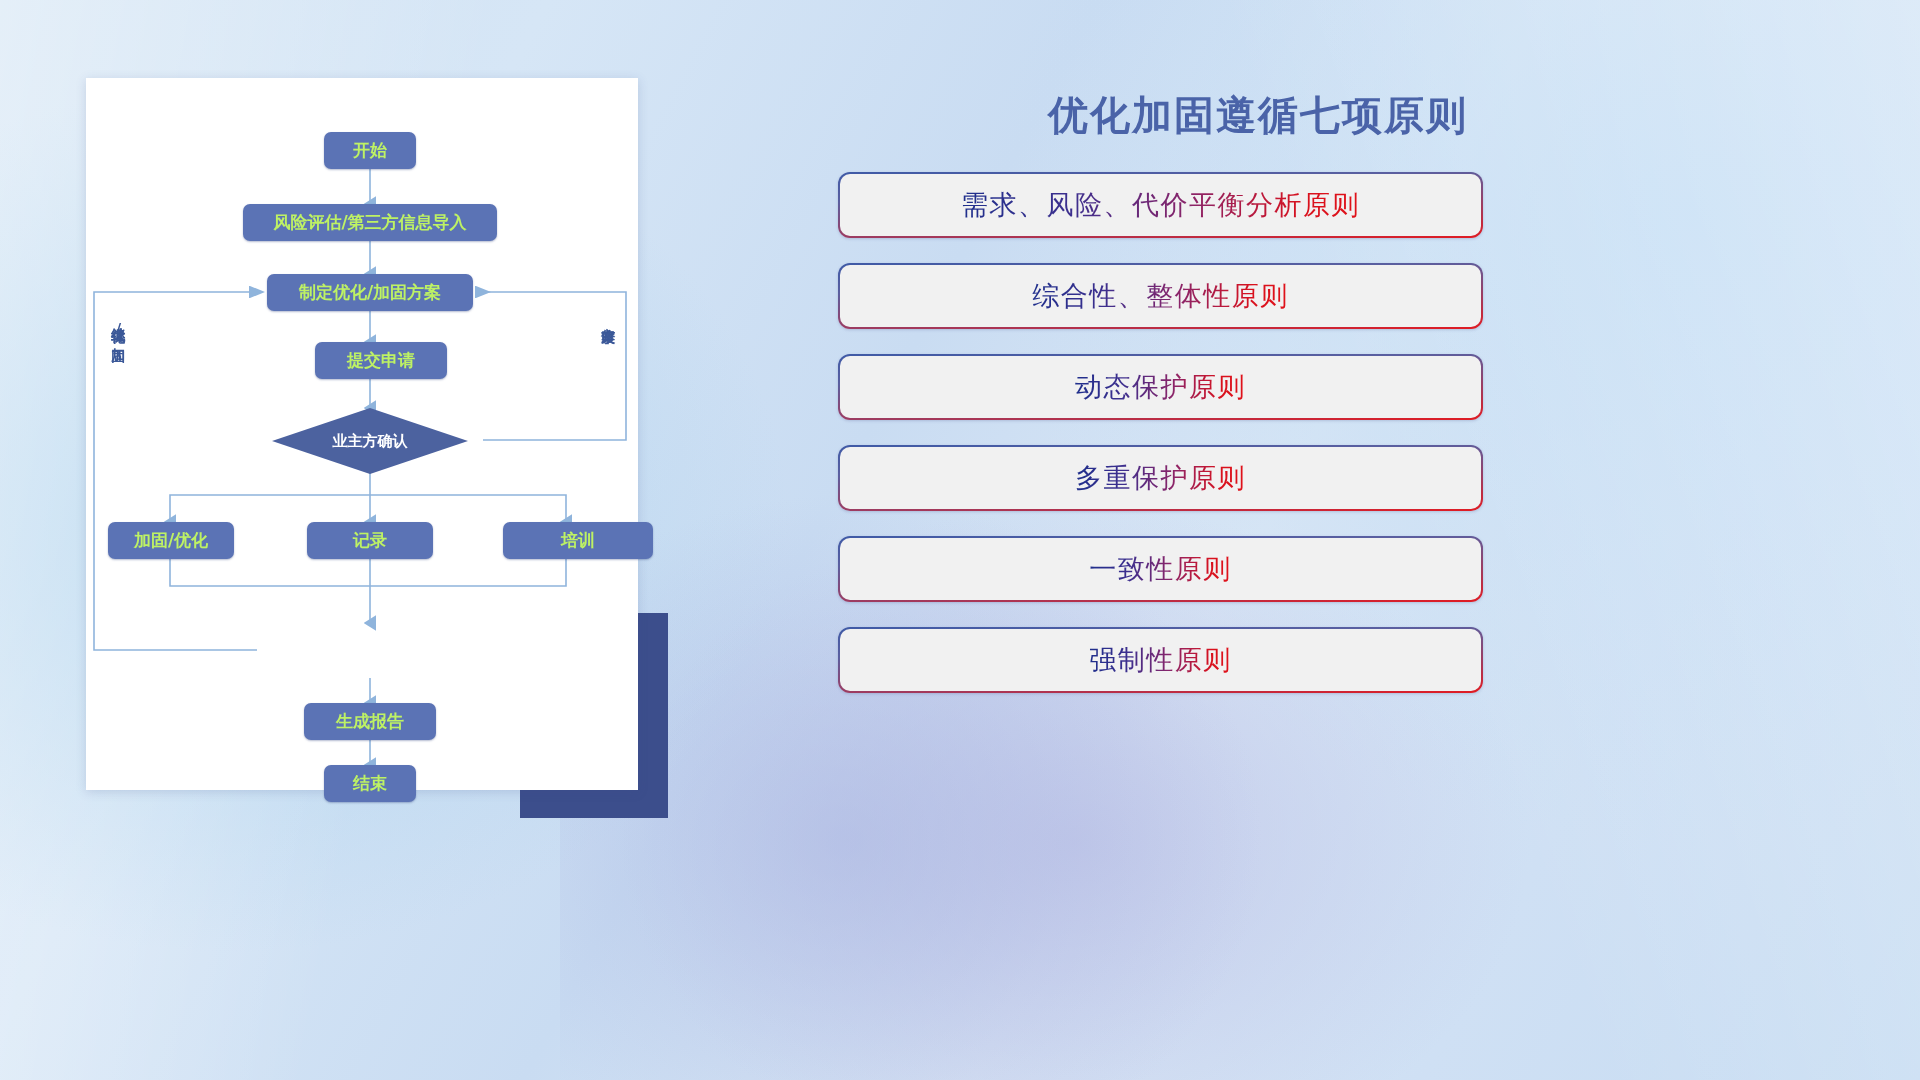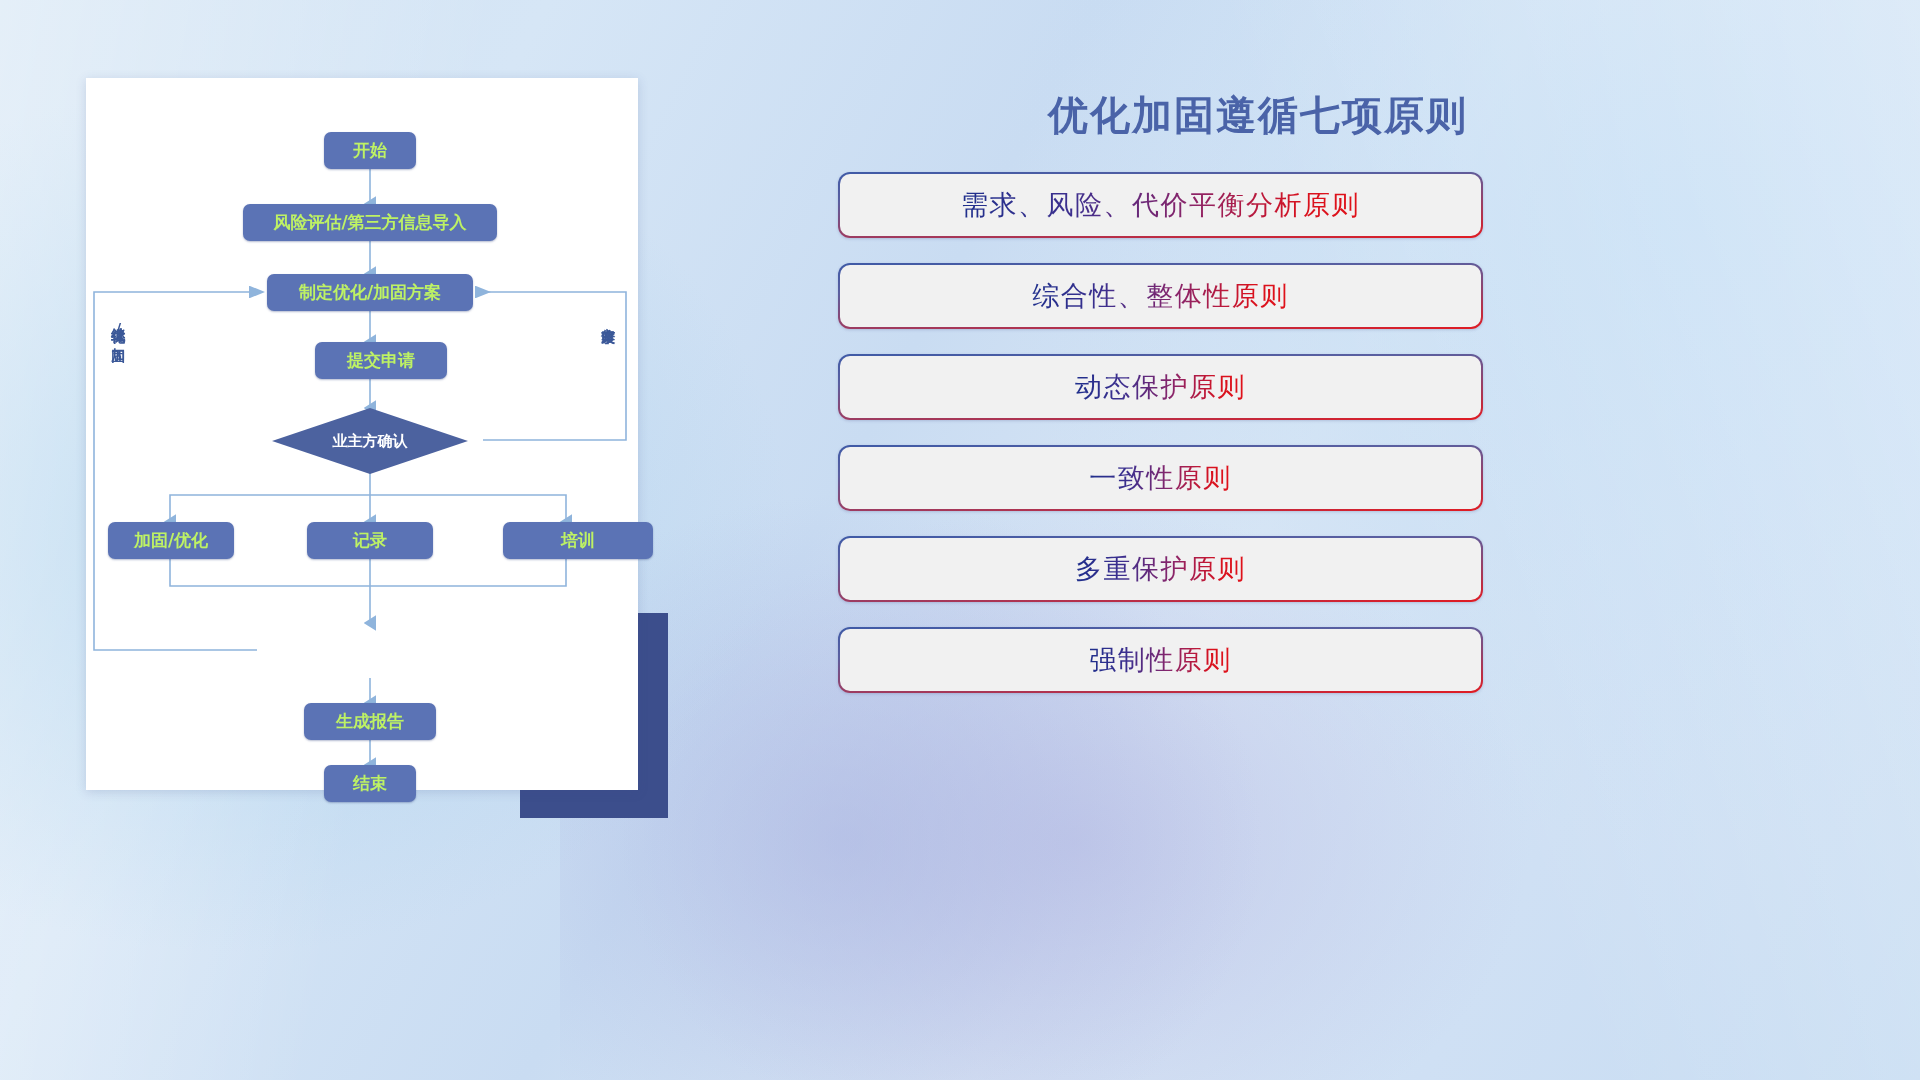--- a/index.html
+++ b/index.html
@@ -182,31 +182,31 @@
     </div>
 
     <div class="principle-card">
       <div class="principle-inner">
         <span class="principle-text">动态保护原则</span>
       </div>
     </div>
 
     <div class="principle-card">
       <div class="principle-inner">
+        <span class="principle-text">多重保护原则</span>
+      </div>
+    </div>
+
+    <div class="principle-card">
+      <div class="principle-inner">
         <span class="principle-text">一致性原则</span>
       </div>
     </div>
 
     <div class="principle-card">
       <div class="principle-inner">
-        <span class="principle-text">多重保护原则</span>
-      </div>
-    </div>
-
-    <div class="principle-card">
-      <div class="principle-inner">
         <span class="principle-text">强制性原则</span>
       </div>
     </div>
 
 
   </div>
 </div>
 
 </body></html>

